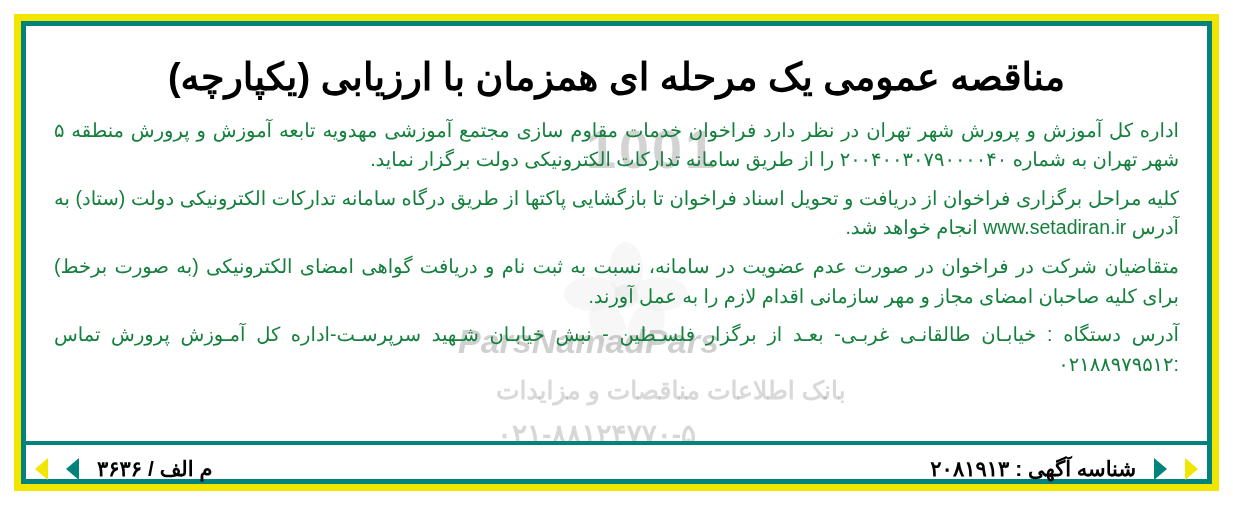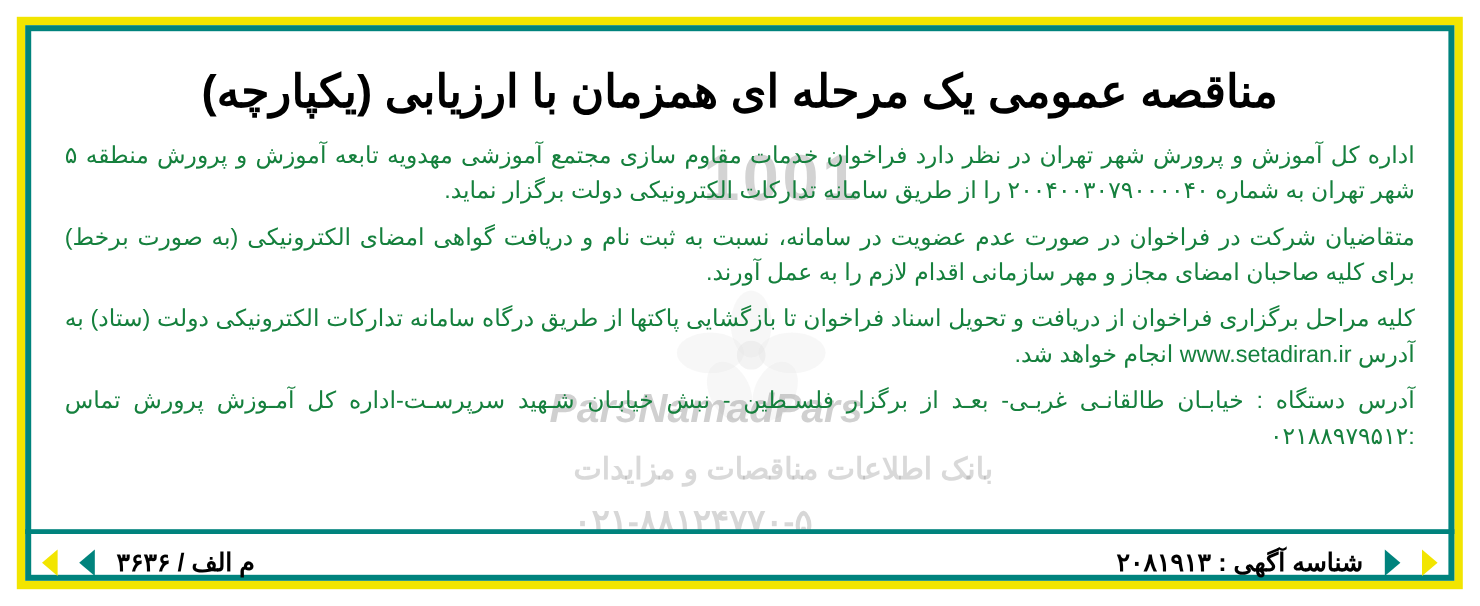--- a/index.html
+++ b/index.html
@@ -71,27 +71,27 @@
     opacity: 0.25;
   }
   .wm-brand {
     left: 432px;
     top: 296px;
     font-size: 34px;
     color: rgba(120,120,120,0.35);
     font-style: italic;
   }
   .wm-fa {
-    left: 452px;
+    left: 470px;
     top: 350px;
     font-size: 25px;
     color: rgba(130,130,130,0.30);
   }
   .wm-phone {
-    left: 452px;
+    left: 471px;
     top: 392px;
     font-size: 28px;
     color: rgba(130,130,130,0.32);
     letter-spacing: 2px;
   }
   
   .title {
     text-align: center;
     font-size: 38px;
     font-weight: bold;
@@ -184,22 +184,22 @@
           </g>
         </svg>
         <div class="watermark wm-brand">ParsNamadPars</div>
         <div class="watermark wm-fa">بانک اطلاعات مناقصات و مزایدات</div>
         <div class="watermark wm-phone">۰۲۱-۸۸۱۲۴۷۷۰-۵</div>
 
         <h1 class="title">مناقصه عمومی یک مرحله ای همزمان با ارزیابی (یکپارچه)</h1>
 
         <div class="body">
           <p>اداره کل آموزش و پرورش شهر تهران در نظر دارد فراخوان خدمات مقاوم سازی مجتمع آموزشی مهدویه تابعه آموزش و پرورش منطقه ۵ شهر تهران به شماره ۲۰۰۴۰۰۳۰۷۹۰۰۰۰۴۰ را از طریق سامانه تدارکات الکترونیکی دولت برگزار نماید.</p>
+          <p>کلیه مراحل برگزاری فراخوان از دریافت و تحویل اسناد فراخوان تا بازگشایی پاکتها از طریق درگاه سامانه تدارکات الکترونیکی دولت (ستاد) به آدرس www.setadiran.ir انجام خواهد شد.</p>
           <p>متقاضیان شرکت در فراخوان در صورت عدم عضویت در سامانه، نسبت به ثبت نام و دریافت گواهی امضای الکترونیکی (به صورت برخط) برای کلیه صاحبان امضای مجاز و مهر سازمانی اقدام لازم را به عمل آورند.</p>
-          <p>کلیه مراحل برگزاری فراخوان از دریافت و تحویل اسناد فراخوان تا بازگشایی پاکتها از طریق درگاه سامانه تدارکات الکترونیکی دولت (ستاد) به آدرس www.setadiran.ir انجام خواهد شد.</p>
           <p class="spaced">آدرس دستگاه : خیابـان طالقانـی غربـی- بعـد از برگزار فلسـطین - نبش خیابـان شـهید سرپرسـت-اداره کل آمـوزش پرورش تماس :۰۲۱۸۸۹۷۹۵۱۲</p>
         </div>
 
       </div>
     </div>
   </div>
 
   <div class="bottom-bar">
     <div class="bottom-sep"></div>
     <div class="bottom-inner">

